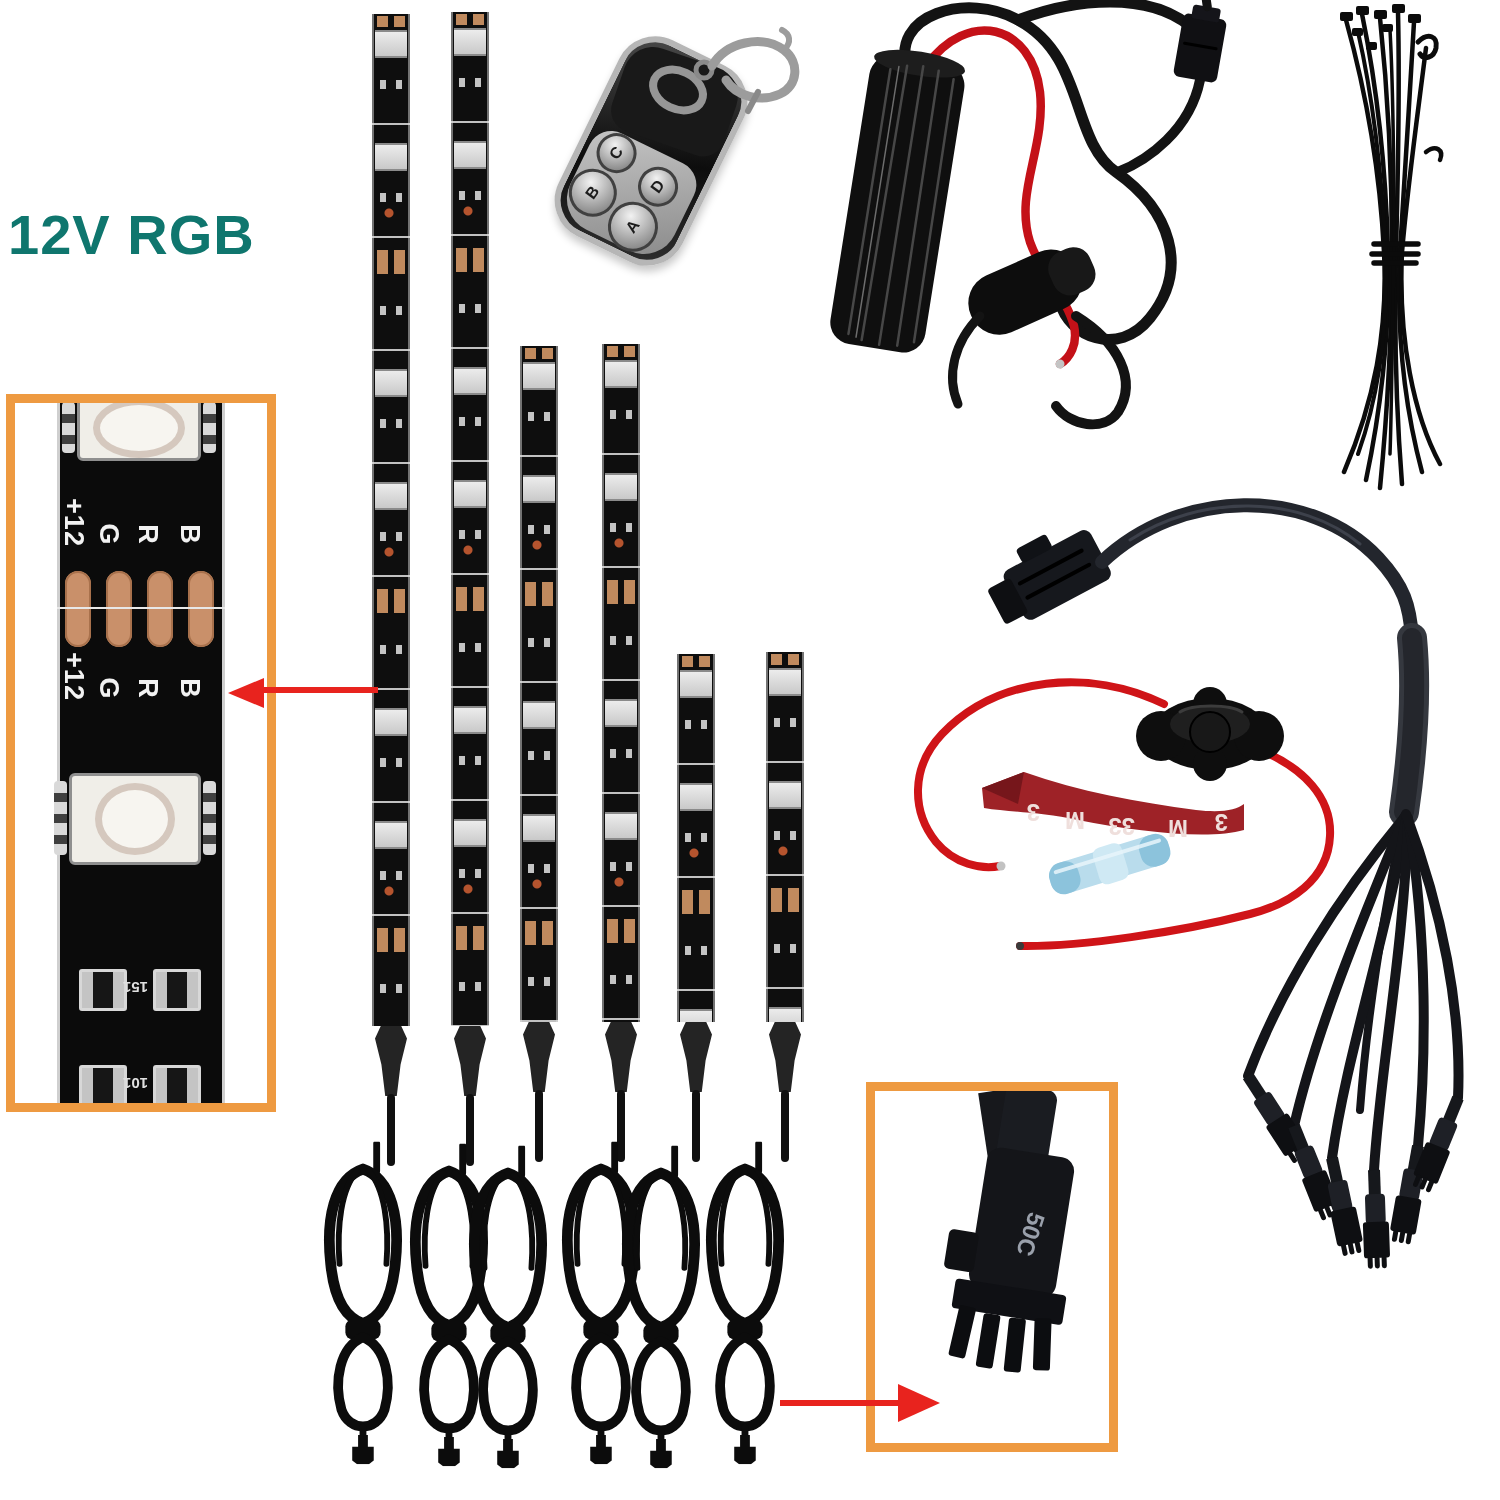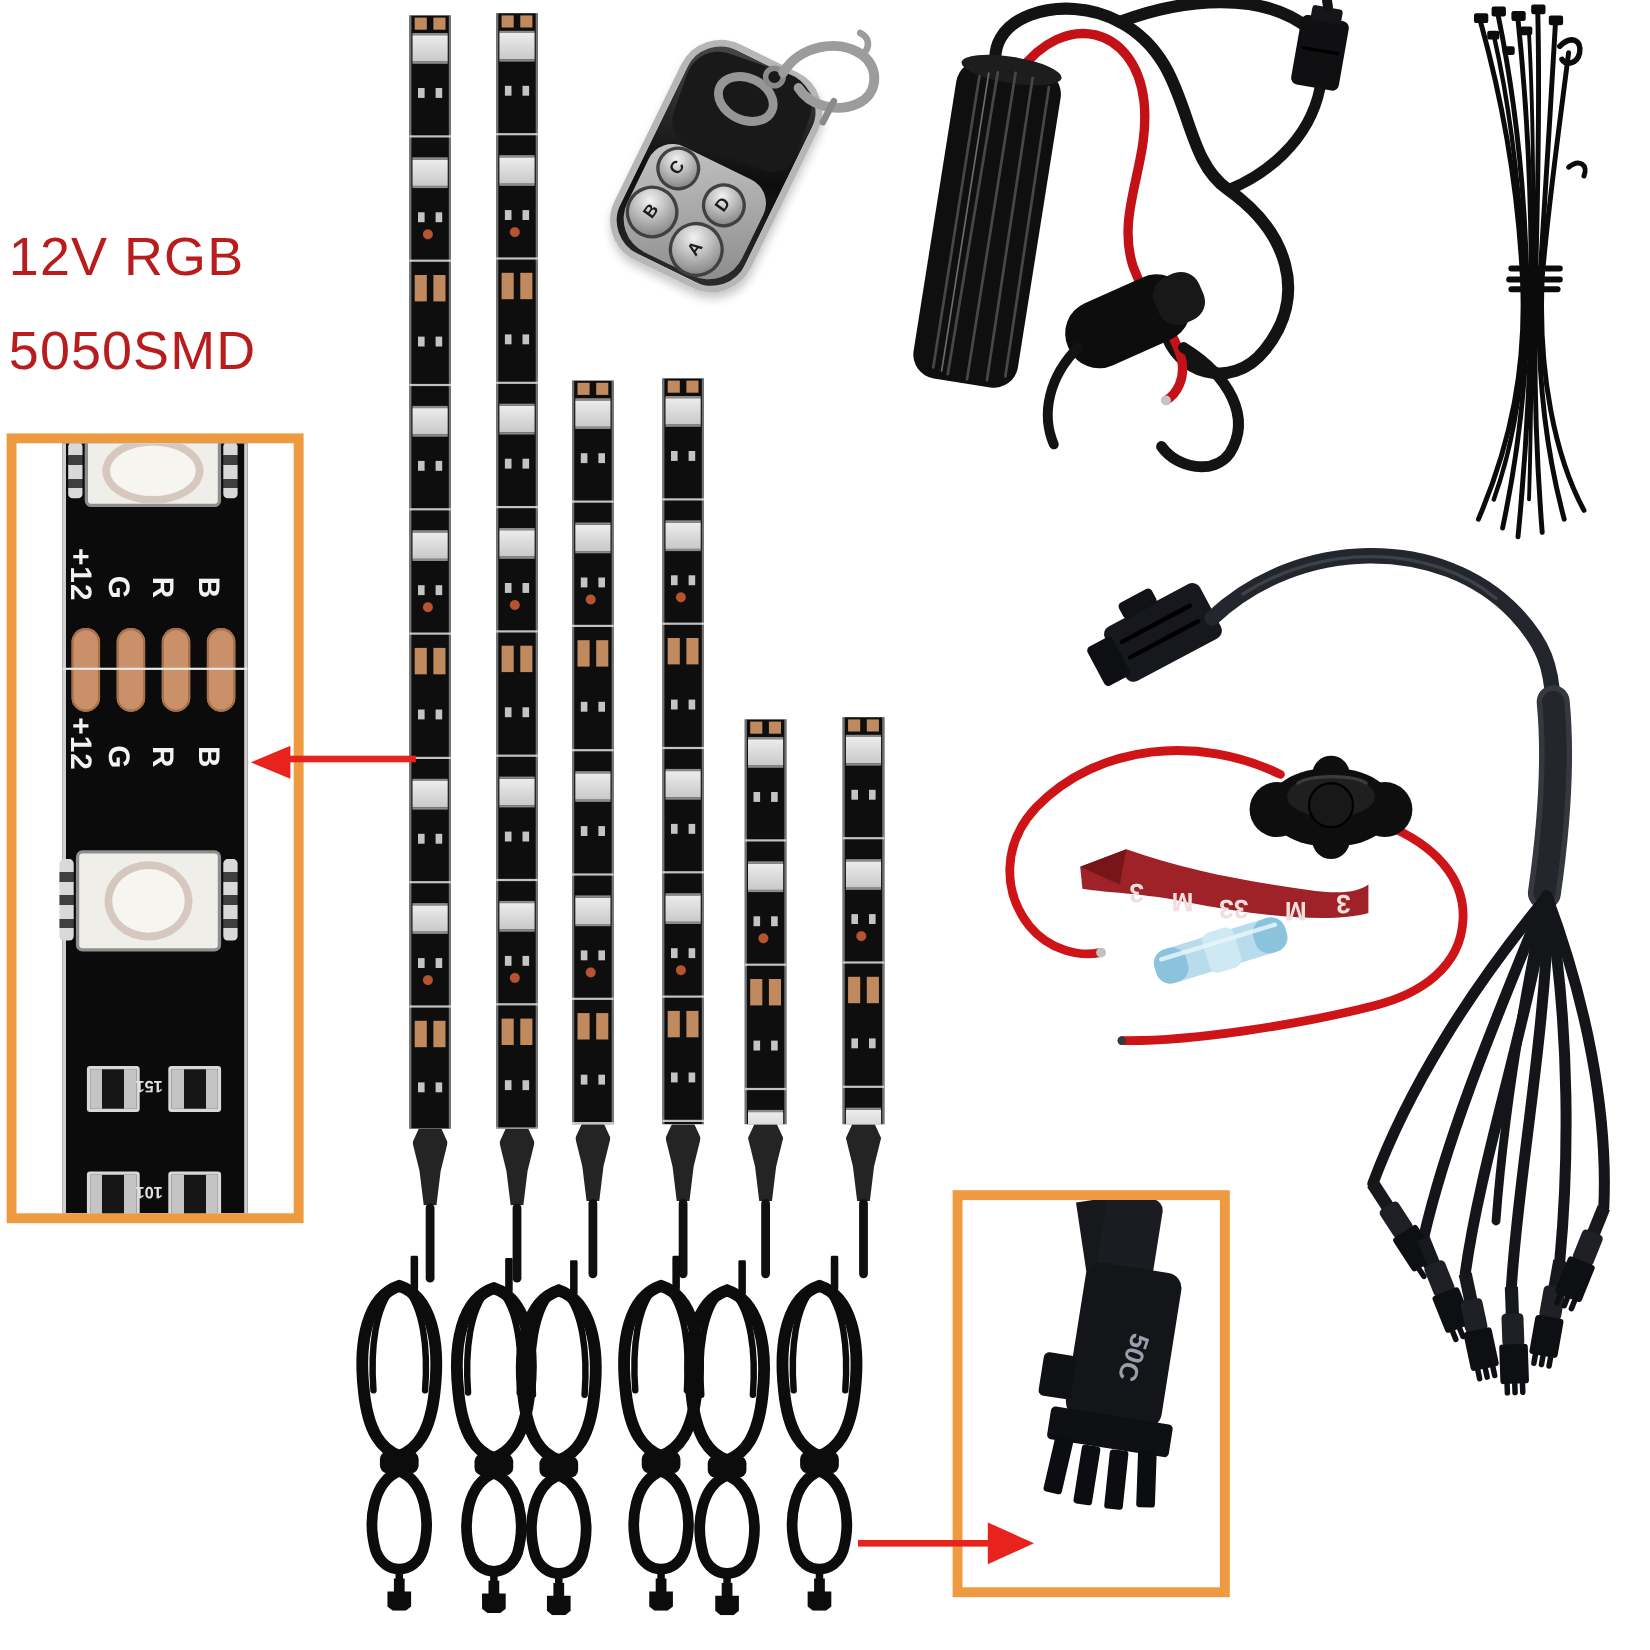--- a/index.html
+++ b/index.html
@@ -1,21 +1,21 @@
 <!DOCTYPE html>
 <html><head>
 <meta charset="utf-8">
 <style>
   html,body{margin:0;padding:0}
   body{width:1500px;height:1500px;background:#ffffff;font-family:"Liberation Sans",sans-serif;position:relative;overflow:hidden}
   #canvas{position:absolute;inset:0;width:1500px;height:1500px}
   .ovl{position:absolute}
 
   
-  .title{position:absolute;left:8px;top:192px;color:#b91c1c;font-size:49px;line-height:85px;letter-spacing:1px;font-weight:400;white-space:nowrap}
+  .title{position:absolute;left:8px;top:192px;color:#0f766e;font-size:56px;line-height:85px;letter-spacing:1px;font-weight:700;white-space:nowrap}
 
   
   .inset{position:absolute;border:9px solid #ee9a41;background:#fff}
   .inset-left{left:6px;top:394px;width:252px;height:700px;overflow:hidden}
   .inset-right{left:866px;top:1082px;width:234px;height:352px;overflow:hidden}
 
   
   .cu-strip{position:absolute;left:42px;top:0;width:168px;height:700px;background:#0b0b0b;
             box-shadow:inset 3px 0 0 #cfcfcf, inset -3px 0 0 #cfcfcf}
   .pinlbl{position:absolute;color:#f2f2f2;font-size:27px;font-weight:bold;transform:rotate(90deg);letter-spacing:1px}
@@ -99,21 +99,20 @@
         <rect x="-6" y="0" width="12" height="26" fill="#16181c"></rect>
         <rect x="-10" y="24" width="20" height="30" rx="4" fill="#1e2026"></rect>
         <rect x="-13" y="52" width="26" height="36" rx="3" fill="#0e0f12"></rect>
         <path d="M-7,88 v8 M0,88 v8 M7,88 v8" stroke="#0e0f12" stroke-width="5"></path>
       </g>
     </defs>
   </svg>
 
   <div class="title">
     <div>12V RGB</div>
-    <div>5050SMD</div>
   </div>
 
   <div class="inset inset-left">
     <div class="cu-strip">
       <div class="cu-chip cu-chip1">
           <div class="dome"></div>
         </div>
       <span class="pinlbl" style="left:-8px;top:104px">+12</span>
       <span class="pinlbl" style="left:40px;top:116px">G</span>
       <span class="pinlbl" style="left:80px;top:116px">R</span>

